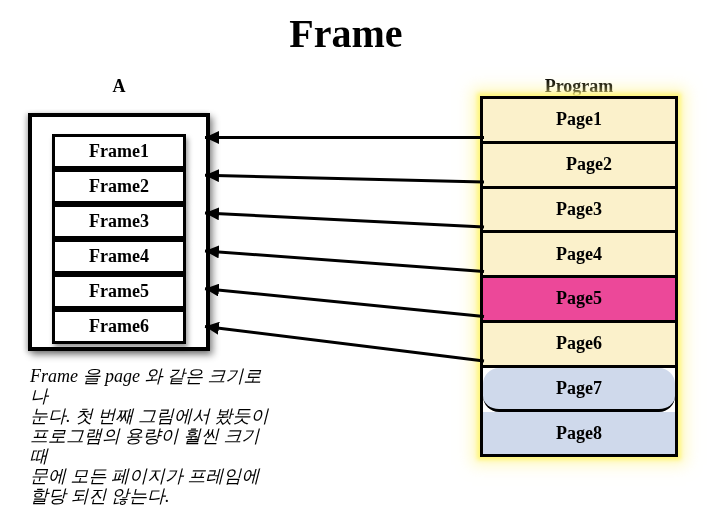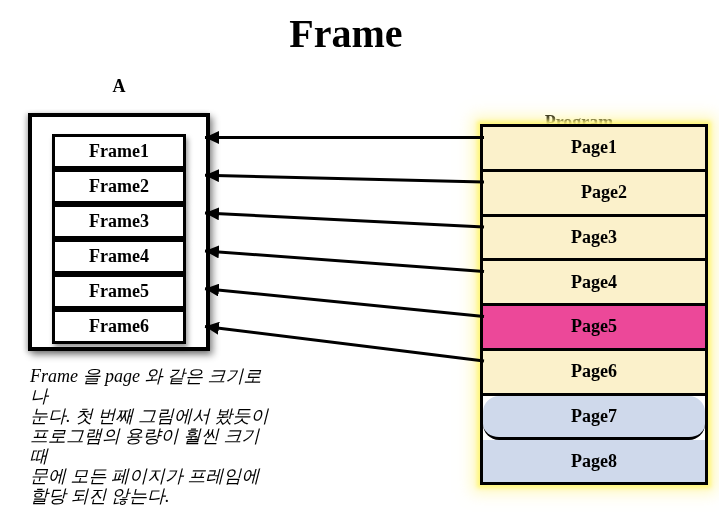--- a/index.html
+++ b/index.html
@@ -8,36 +8,36 @@
     font-family:"Liberation Serif", serif; color:#000; overflow:hidden;
   }
   .title {
     position:absolute; top:10px; left:0; width:692px; text-align:center;
     font-size:40px; font-weight:bold;
   }
   .col-header {
     position:absolute; top:76px; font-size:18px; font-weight:bold; text-align:center;
   }
   #header-a { left:28px; width:182px; }
-  #header-program { left:480px; width:198px;margin-top:36px; }
+  #header-program { left:480px; width:198px; }
   #frames-container {
     position:absolute; left:28px; top:113px; width:182px; height:238px;
     box-sizing:border-box; border:4px solid #000; background:#fff;
     display:flex; flex-direction:column; justify-content:flex-end;
     padding:3px 20px;
     box-shadow:3px 4px 7px rgba(0,0,0,0.45), -2px 1px 5px rgba(0,0,0,0.22);
   }
   .frame-row {
     height:35px; box-sizing:border-box; border:3px solid #000; background:#fff;
     display:flex; align-items:center; justify-content:center;
     font-size:18px; font-weight:bold;
     box-shadow:2px 4px 5px rgba(0,0,0,0.40);
   }
   #pages-container {
-    position:absolute; left:480px; top:124px; width:228px; height:361px;
+    position:absolute; left:480px; top:96px; width:198px; height:361px;
     box-sizing:border-box; border:3px solid #000;
     display:flex; flex-direction:column;
     box-shadow:0 0 4px 3px rgba(255,246,120,0.95), 0 0 14px 8px rgba(255,244,140,0.55);
   }
   .page-row {
     flex:1; border-bottom:3px solid #000;
     display:flex; align-items:center; justify-content:center;
     font-size:18px; font-weight:bold;
   }
   .page-row:last-child { border-bottom:none; }

